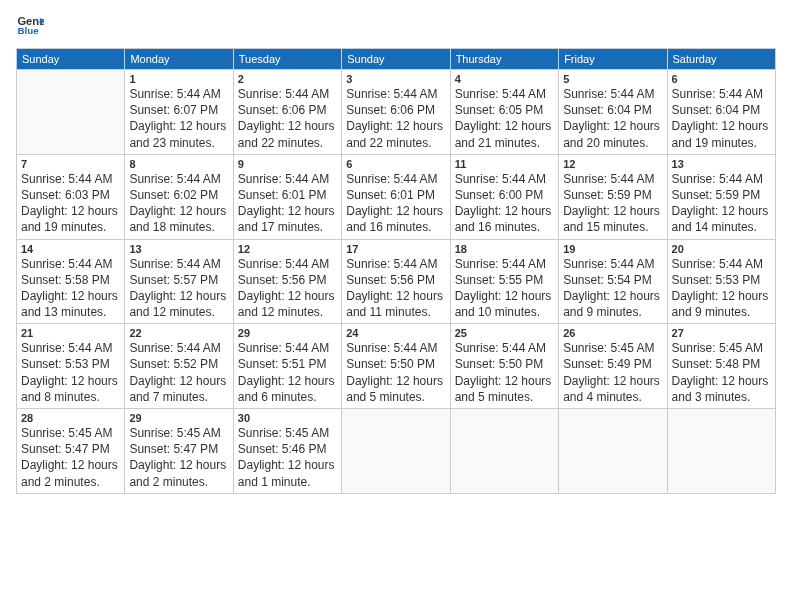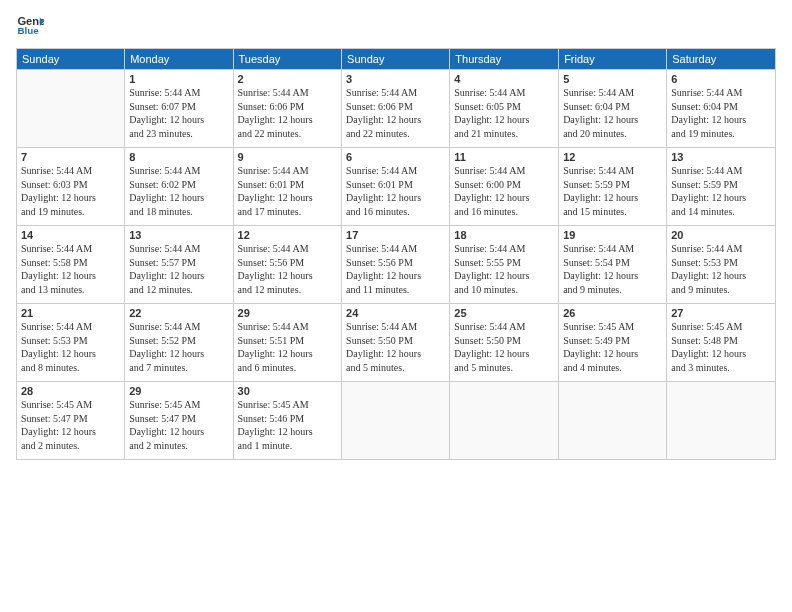--- a/index.html
+++ b/index.html
@@ -64,24 +64,23 @@
       height: 78px;
     }
     .day-num {
       font-size: 11px;
       font-weight: bold;
       color: #333;
       display: block;
       margin-bottom: 1px;
     }
     .day-info {
-      font-size: 10px;
+      font-size: 12px;
       color: #333;
       line-height: 1.35;
-      font-family: Liberation Serif, serif;
     }
     .empty-cell {
       background: #f9f9f9;
     }
     tbody tr:nth-child(even) {
       background: #fff;
     }
   </style>
 </head>
 <body>

